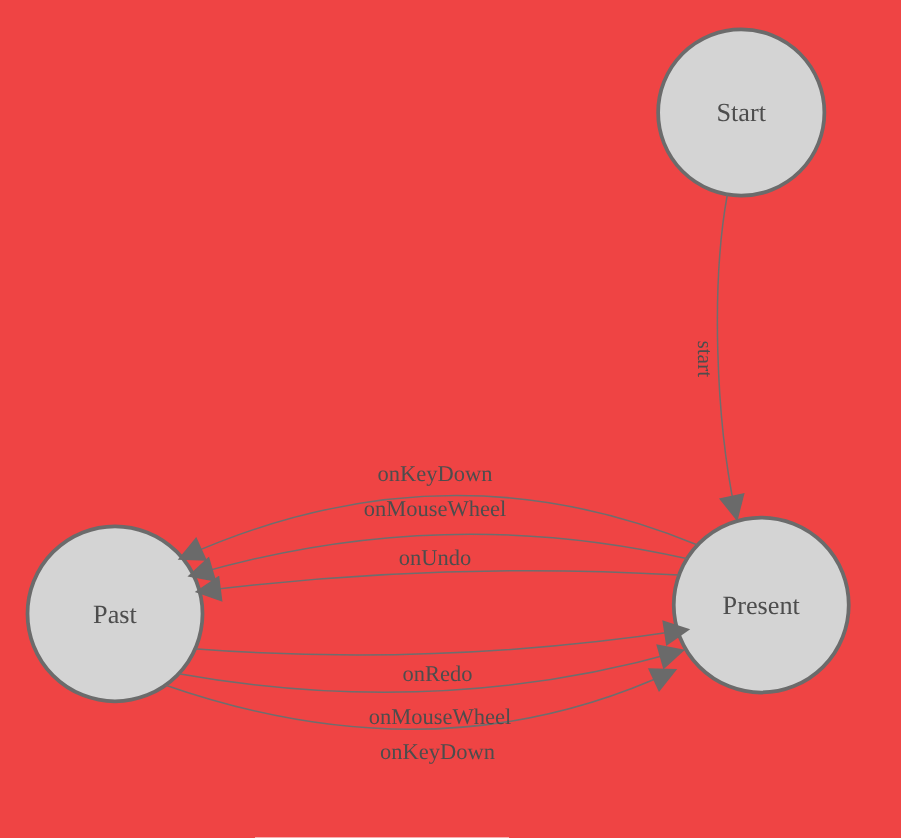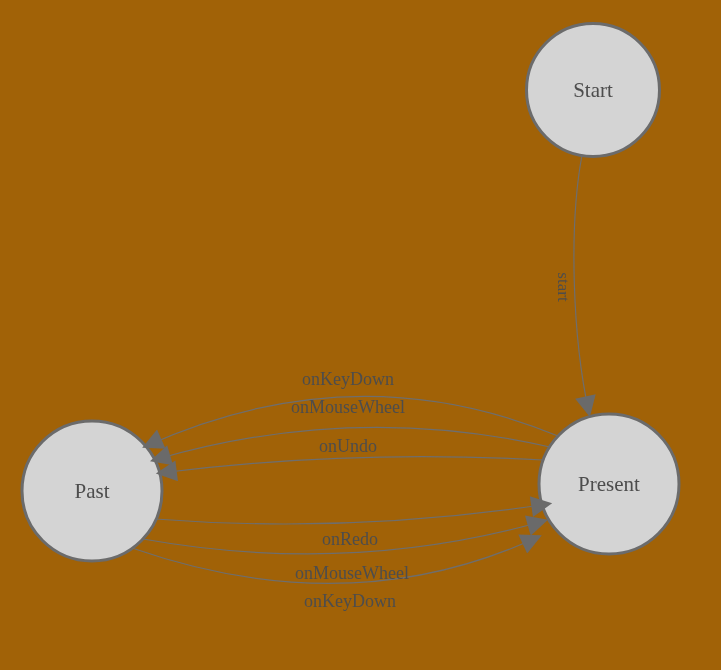--- a/index.html
+++ b/index.html
@@ -4,21 +4,21 @@
 <style>
   html, body {
     margin: 0;
     padding: 0;
     background: #ffffff;
   }
   .stage {
     position: relative;
     width: 721px;
     height: 670px;
-    background: #a16207;
+    background: #ef4444;
     overflow: hidden;
     font-family: "Liberation Serif", "DejaVu Serif", serif;
   }
   svg { display: block; }
   .state-circle {
     fill: #d4d4d4;
     stroke: #6b6b6b;
     stroke-width: 3;
   }
   .edge-line {

